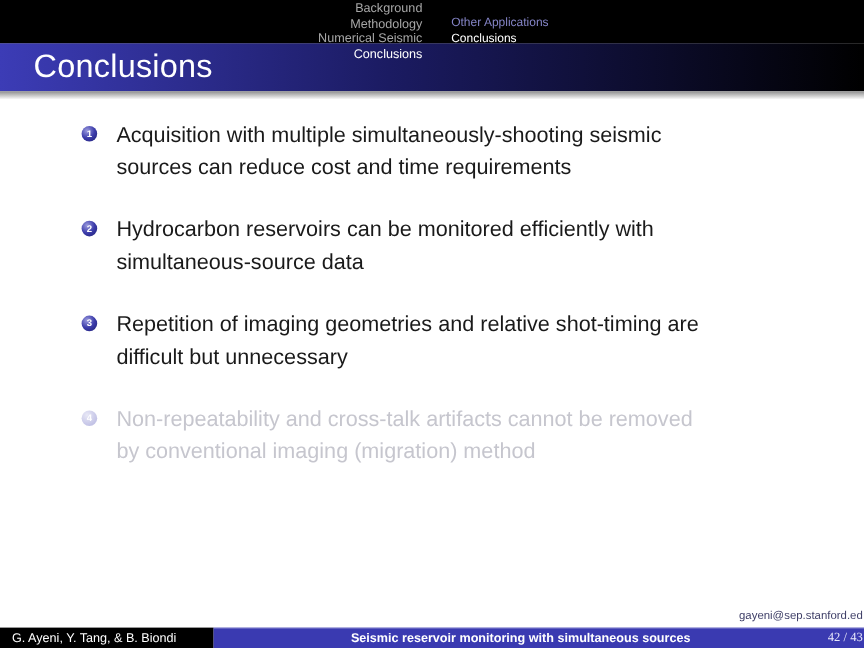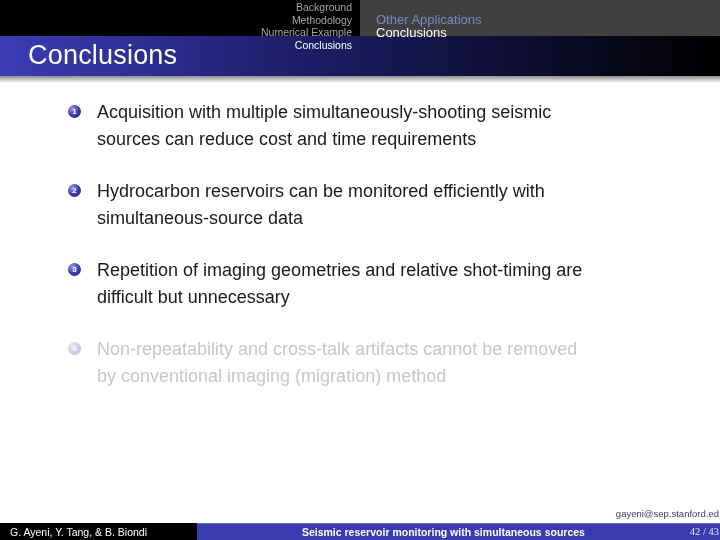--- a/index.html
+++ b/index.html
@@ -7,22 +7,22 @@
     width:720px;height:540px;position:relative;overflow:hidden;background:#ffffff;
     font-family:"Liberation Sans", sans-serif;
   }
   
   .headbar{display:flex;height:36px;}
   .head-left{
     width:360px;background:#000000;color:#a6a6a6;text-align:right;
     padding:1px 8px 0 0;box-sizing:border-box;font-size:10.5px;line-height:12.6px;
   }
   .head-right{
-    flex:1;background:#404040;color:#8484c6;
-    padding:13px 0 0 16px;box-sizing:border-box;font-size:13px;line-height:13px;
+    flex:1;background:#000000;color:#8484c6;
+    padding:13px 0 0 16px;box-sizing:border-box;font-size:10px;line-height:13px;
   }
   .navline{display:block;}
   .navline.active{color:#ffffff;}
   
   .frametitle-bar{
     height:40px;background:linear-gradient(to right,#3c3cb6 0%,#1b1b62 45%,#000000 100%);
     display:flex;align-items:center;padding-left:28px;box-sizing:border-box;
   }
   .frametitle-text{color:#ffffff;font-size:27px;letter-spacing:0.2px;padding-bottom:2px;}
   .title-shadow{height:7px;background:linear-gradient(to bottom,#8d8d8d,#ffffff);}
@@ -43,40 +43,40 @@
     color:#ffffff;
   }
   
   .email{
     position:absolute;right:1px;bottom:21px;font-size:9.5px;color:#3d3d66;
     white-space:nowrap;
   }
   
   .footbar{position:absolute;left:0;right:0;bottom:0;height:17px;display:flex;font-size:10.5px;}
   .foot-left{
-    width:197px;box-sizing:border-box;background:#000000;color:#ffffff;
+    width:178px;box-sizing:border-box;background:#000000;color:#ffffff;
     display:flex;align-items:center;padding-left:10px;white-space:nowrap;
   }
   .foot-right{
     flex:1;background:#3a3ab1;display:flex;align-items:center;
     box-shadow:inset 0 1px 0 rgba(255,255,255,0.28);
   }
   .foot-title{flex:1;text-align:center;color:#ffffff;font-weight:bold;white-space:nowrap;}
   .foot-page{color:#e8e8fb;padding-right:1px;white-space:nowrap;font-family:Liberation Serif, serif;}
 </style>
 </head>
 <body>
 
 <div class="slide">
 
   <div class="headbar">
     <div class="head-left">
       <span class="navline">Background</span>
       <span class="navline">Methodology</span>
-      <span class="navline">Numerical Example</span>
+      <span class="navline">Numerical Seismic</span>
       <span class="navline active">Conclusions</span>
     </div>
     <div class="head-right">
       <span class="navline">Other Applications</span>
       <span class="navline active">Conclusions</span>
     </div>
   </div>
 
   <div class="frametitle-bar">
     <span class="frametitle-text">Conclusions</span>

